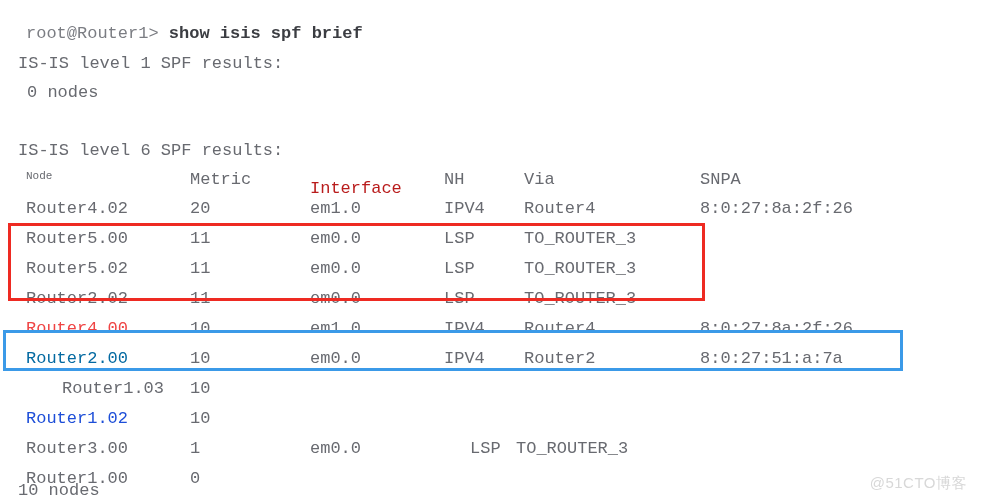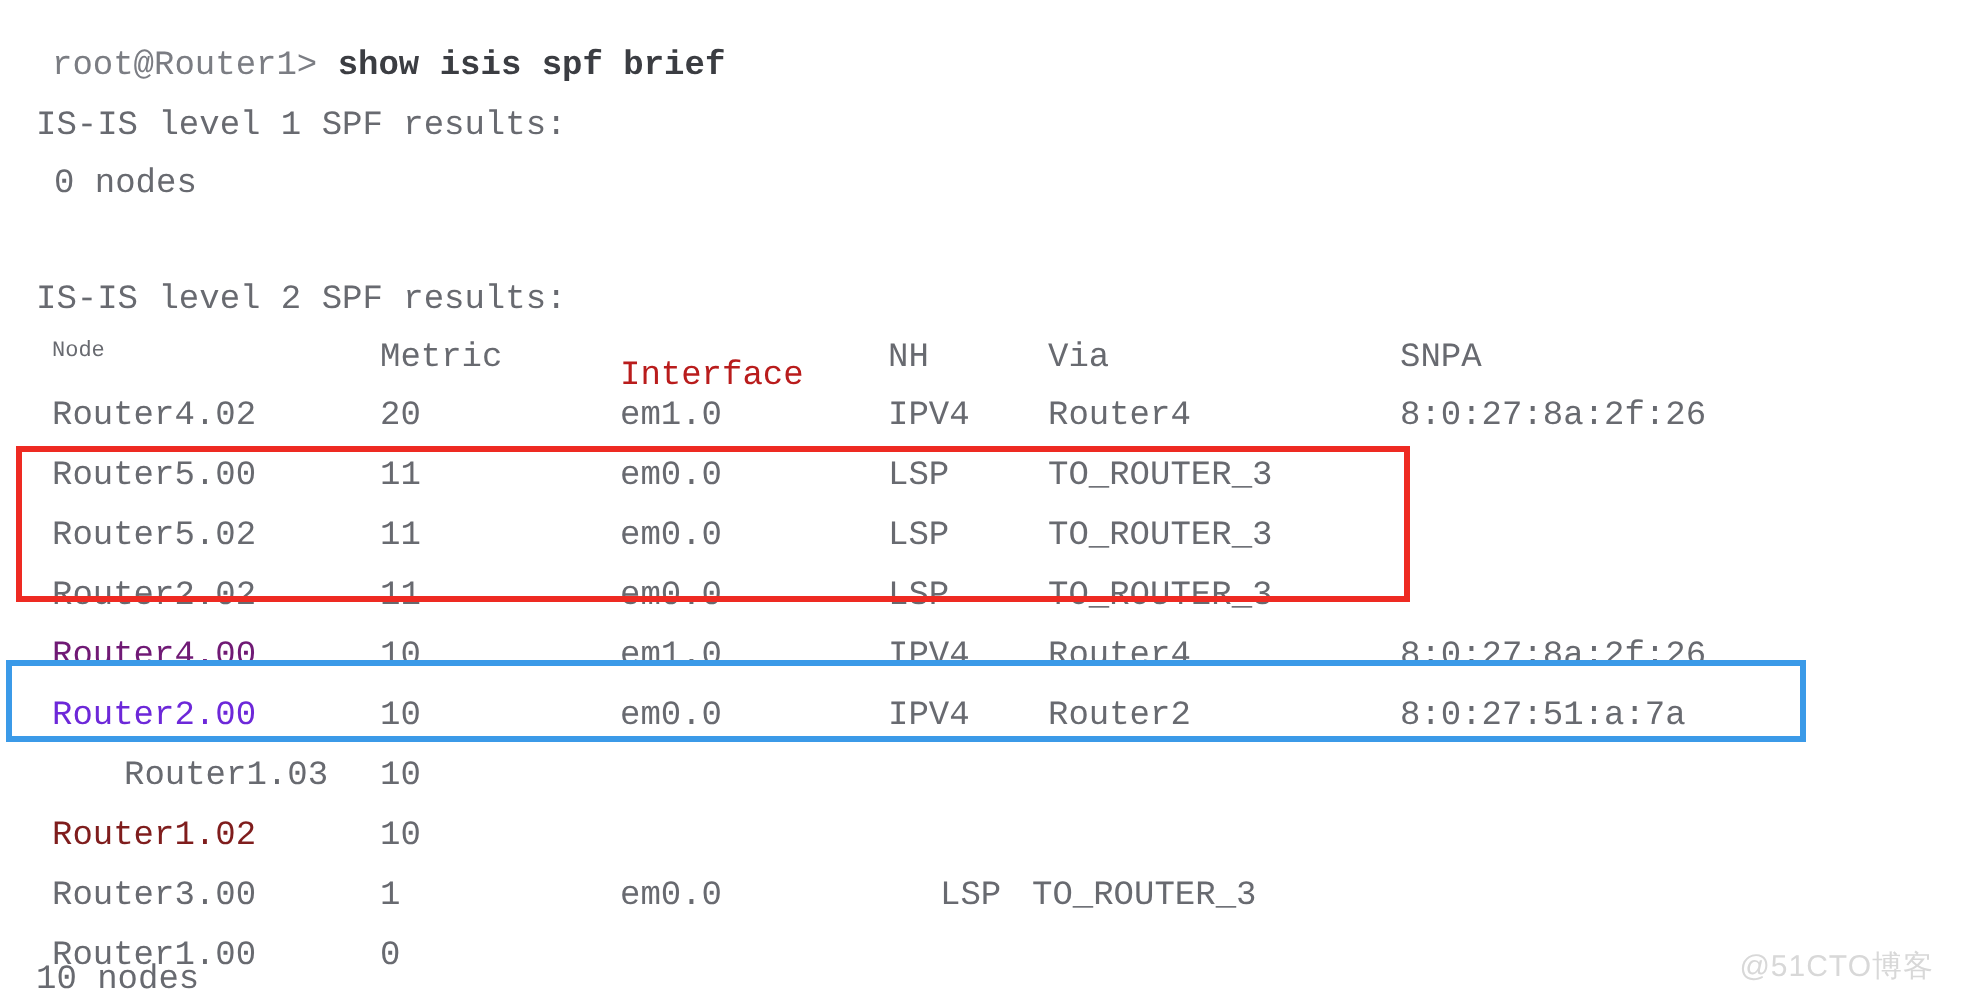--- a/index.html
+++ b/index.html
@@ -58,21 +58,21 @@
 </head>
 <body>
 
 <div id="screen">
 
   <div class="abs" style="left:26px; top:24px; font-size:17px;"><span class="prompt">root@Router1&gt;</span><span style="color:#686a70;"> </span><span class="cmd-bold">show isis spf brief</span></div>
 
   <div class="abs" style="left:18px; top:54px; font-size:17px; color:#686a70;">IS-IS level 1 SPF results:</div>
   <div class="abs" style="left:27px; top:83px; font-size:17px; color:#686a70;">0 nodes</div>
 
-  <div class="abs" style="left:18px; top:141px; font-size:17px; color:#686a70;">IS-IS level 2 SPF results:</div>
+  <div class="abs" style="left:18px; top:141px; font-size:17px; color:#686a70;">IS-IS level 6 SPF results:</div>
 
   <div>
     <div class="cell" style="left:26px;  top:170px; font-size:11px; color:#686a70;">Node</div>
     <div class="cell" style="left:190px; top:170px; font-size:17px; color:#686a70;">Metric</div>
     <div class="cell" style="left:310px; top:179px; font-size:17px; color:#b91c1c;">Interface</div>
     <div class="cell" style="left:444px; top:170px; font-size:17px; color:#686a70;">NH</div>
     <div class="cell" style="left:524px; top:170px; font-size:17px; color:#686a70;">Via</div>
     <div class="cell" style="left:700px; top:170px; font-size:17px; color:#686a70;">SNPA</div>
   </div>
 
@@ -96,38 +96,38 @@
       <div class="cell" style="left: 310px; top: 259px; font-size: 17px; color: rgb(104, 106, 112);">em0.0</div>
       <div class="cell" style="left: 444px; top: 259px; font-size: 17px; color: rgb(104, 106, 112);">LSP</div>
       <div class="cell" style="left: 524px; top: 259px; font-size: 17px; color: rgb(104, 106, 112);">TO_ROUTER_3</div>
       <div></div>
       <div class="cell" style="left: 26px; top: 289px; font-size: 17px; color: rgb(104, 106, 112);">Router2.02</div>
       <div class="cell" style="left: 190px; top: 289px; font-size: 17px; color: rgb(104, 106, 112);">11</div>
       <div class="cell" style="left: 310px; top: 289px; font-size: 17px; color: rgb(104, 106, 112);">em0.0</div>
       <div class="cell" style="left: 444px; top: 289px; font-size: 17px; color: rgb(104, 106, 112);">LSP</div>
       <div class="cell" style="left: 524px; top: 289px; font-size: 17px; color: rgb(104, 106, 112);">TO_ROUTER_3</div>
       <div></div>
-      <div class="cell" style="left: 26px; top: 319px; font-size: 17px; color: #701a75;">Router4.00</div>
+      <div class="cell" style="left: 26px; top: 319px; font-size: 17px; color: #ef4444;">Router4.00</div>
       <div class="cell" style="left: 190px; top: 319px; font-size: 17px; color: rgb(104, 106, 112);">10</div>
       <div class="cell" style="left: 310px; top: 319px; font-size: 17px; color: rgb(104, 106, 112);">em1.0</div>
       <div class="cell" style="left: 444px; top: 319px; font-size: 17px; color: rgb(104, 106, 112);">IPV4</div>
       <div class="cell" style="left: 524px; top: 319px; font-size: 17px; color: rgb(104, 106, 112);">Router4</div>
       <div class="cell" style="left: 700px; top: 319px; font-size: 17px; color: rgb(104, 106, 112);">8:0:27:8a:2f:26</div>
       <div></div>
-      <div class="cell" style="left: 26px; top: 349px; font-size: 17px; color: #6d28d9;">Router2.00</div>
+      <div class="cell" style="left: 26px; top: 349px; font-size: 17px; color: #0369a1;">Router2.00</div>
       <div class="cell" style="left: 190px; top: 349px; font-size: 17px; color: rgb(104, 106, 112);">10</div>
       <div class="cell" style="left: 310px; top: 349px; font-size: 17px; color: rgb(104, 106, 112);">em0.0</div>
       <div class="cell" style="left: 444px; top: 349px; font-size: 17px; color: rgb(104, 106, 112);">IPV4</div>
       <div class="cell" style="left: 524px; top: 349px; font-size: 17px; color: rgb(104, 106, 112);">Router2</div>
       <div class="cell" style="left: 700px; top: 349px; font-size: 17px; color: rgb(104, 106, 112);">8:0:27:51:a:7a</div>
       <div></div>
       <div class="cell" style="left: 26px; top: 379px; font-size: 17px; color: rgb(104, 106, 112); margin-left: 36px;">Router1.03</div>
       <div class="cell" style="left: 190px; top: 379px; font-size: 17px; color: rgb(104, 106, 112);">10</div>
       <div></div>
-      <div class="cell" style="left: 26px; top: 409px; font-size: 17px; color: #7f1d1d;">Router1.02</div>
+      <div class="cell" style="left: 26px; top: 409px; font-size: 17px; color: #1d4ed8;">Router1.02</div>
       <div class="cell" style="left: 190px; top: 409px; font-size: 17px; color: rgb(104, 106, 112);">10</div>
       <div></div>
       <div class="cell" style="left: 26px; top: 439px; font-size: 17px; color: rgb(104, 106, 112);">Router3.00</div>
       <div class="cell" style="left: 190px; top: 439px; font-size: 17px; color: rgb(104, 106, 112);">1</div>
       <div class="cell" style="left: 310px; top: 439px; font-size: 17px; color: rgb(104, 106, 112);">em0.0</div>
       <div class="cell" style="left: 470px; top: 439px; font-size: 17px; color: rgb(104, 106, 112);">LSP</div>
       <div class="cell" style="left: 516px; top: 439px; font-size: 17px; color: rgb(104, 106, 112);">TO_ROUTER_3</div>
       <div></div>
       <div class="cell" style="left: 26px; top: 469px; font-size: 17px; color: rgb(104, 106, 112);">Router1.00</div>
       <div class="cell" style="left: 190px; top: 469px; font-size: 17px; color: rgb(104, 106, 112);">0</div>

